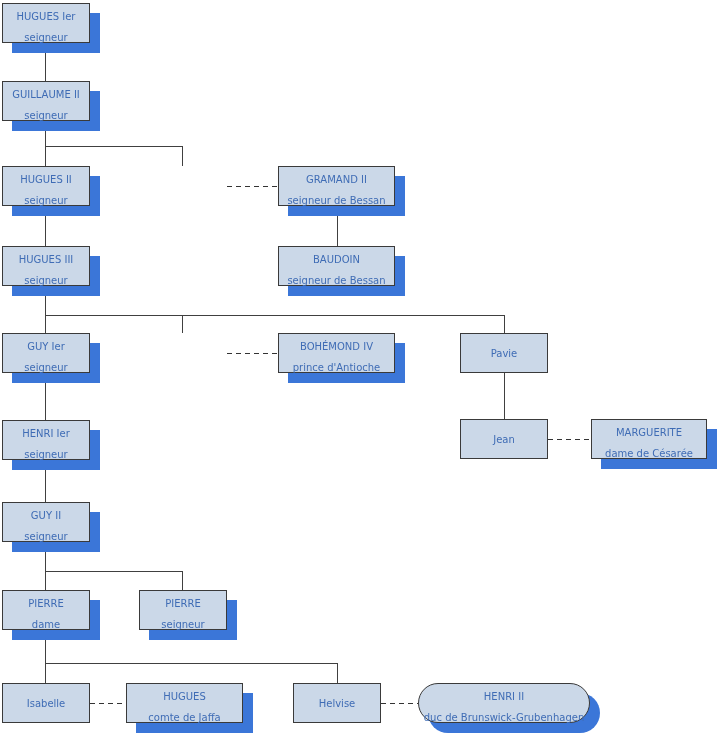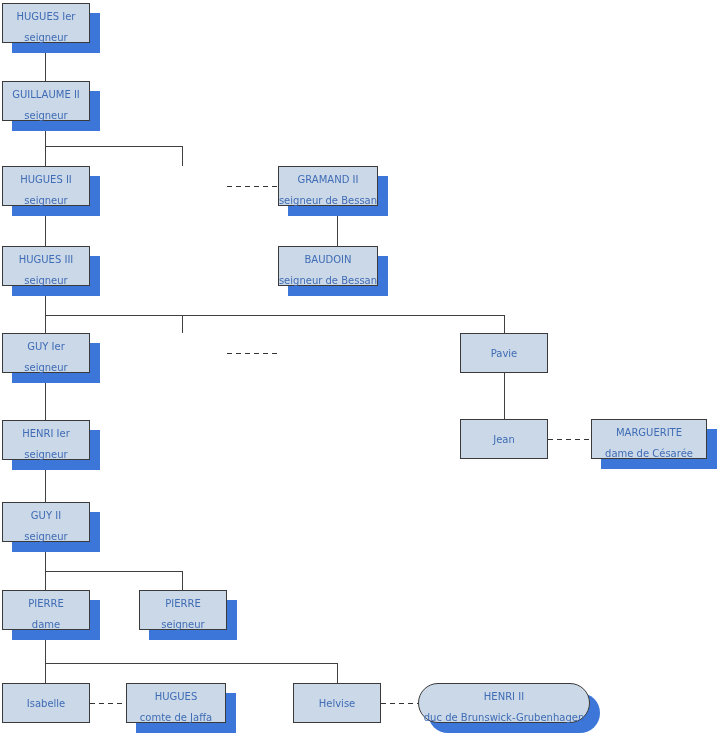--- a/index.html
+++ b/index.html
@@ -18,21 +18,21 @@
     border:1px solid #3a3a3a;
     display:flex;flex-direction:column;
     justify-content:center;align-items:center;
     text-align:center;
     color:#3f6cb5;
     font-size:10px;line-height:13px;
     white-space:nowrap;
     z-index:2;
   }
   .node.shadow{box-shadow:10px 10px 0 #3b76d8;}
-  .w117{width:100px;}
+  .w117{width:117px;}
   .w116{width:116px;}
   .w172{width:172px;border-radius:20px;}
   .conn{position:absolute;background:#404040;z-index:1;}
   .conn.v{width:1px;}
   .conn.h{height:1px;}
   .conn.dash{
     height:1px;background:none;
     background-image:repeating-linear-gradient(90deg,#333333 0px,#333333 5px,transparent 5px,transparent 9px);
     z-index:1;
   }
@@ -99,20 +99,24 @@
     <div class="nm">BAUDOIN</div>
     <div class="tt">seigneur de Bessan</div>
   </div>
 
   <div class="node shadow" style="left:2px;top:333px">
     <div class="nm">GUY Ier</div>
     <div class="tt">seigneur</div>
   </div>
 
 
+  <div class="node shadow w117" style="left:278px;top:333px">
+    <div class="nm">BOHÉMOND IV</div>
+    <div class="tt">prince d'Antioche</div>
+  </div>
 
   <div class="node" style="left:460px;top:333px">
     <div class="nm">Pavie</div>
     <div class="tt"></div>
   </div>
 
   <div class="node shadow" style="left:2px;top:420px">
     <div class="nm">HENRI Ier</div>
     <div class="tt">seigneur</div>
   </div>

